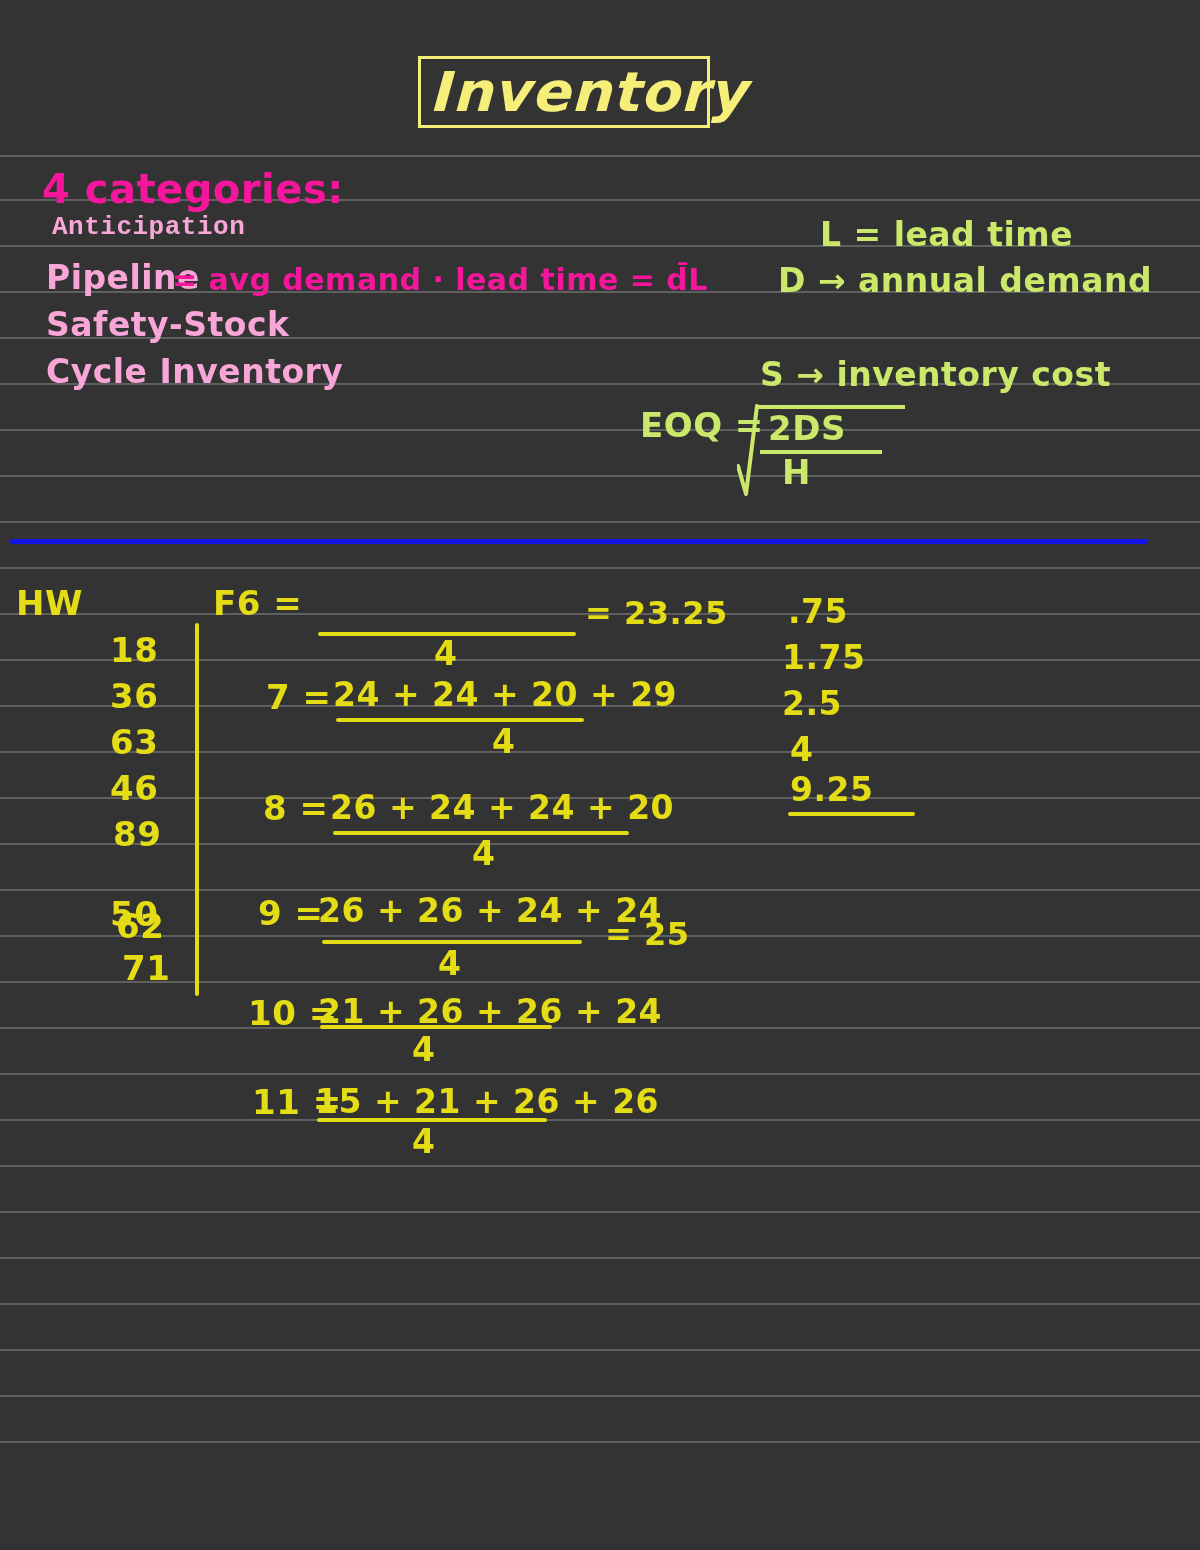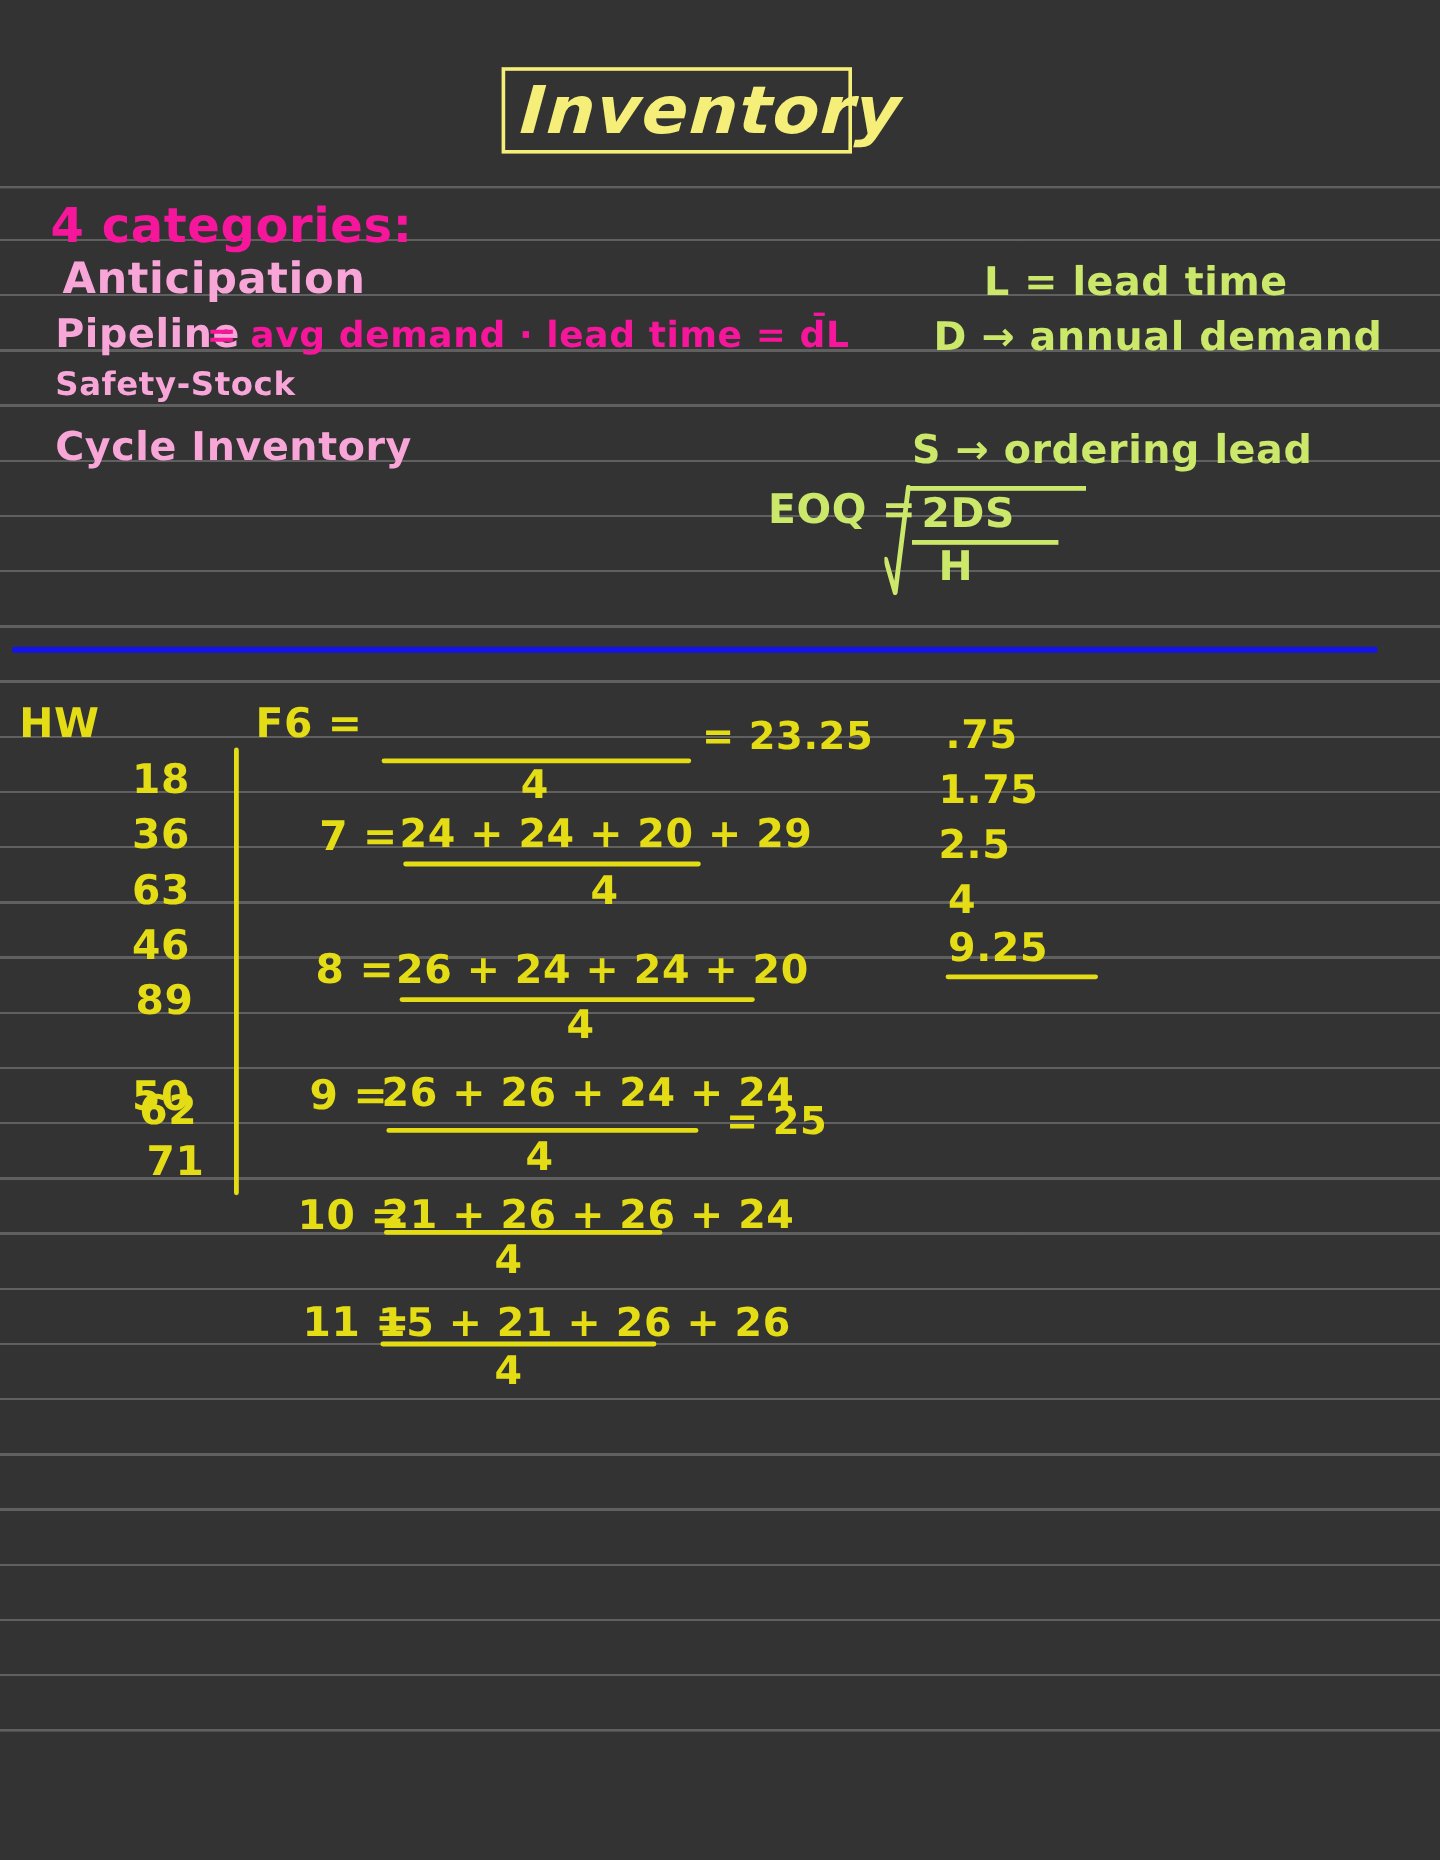--- a/index.html
+++ b/index.html
@@ -66,24 +66,24 @@
     top: 62px;
     font-size: 55px;
     line-height: 60px;
     font-style: italic;
     letter-spacing: 1px;
     transform: skewX(-4deg) scale(1.03, 1.0);
   }
 
   
   .cat-head { left: 42px;  top: 166px; font-size: 40px; }
-  .cat-1    { left: 52px;  top: 212px; font-size: 36px; }
+  .cat-1    { left: 52px;  top: 212px; font-size: 26px; font-family: Liberation Mono, monospace; }
   .cat-2a   { left: 46px;  top: 258px; font-size: 33px; }
   .cat-2b   { left: 172px; top: 262px; font-size: 30px; }
-  .cat-3    { left: 46px;  top: 305px; font-size: 27px; }
+  .cat-3    { left: 46px;  top: 305px; font-size: 33px; }
   .cat-4    { left: 46px;  top: 352px; font-size: 33px; }
 
   
   .lg { font-size: 33px; }
   .lg1 { left: 812px; top: 168px; }
   .lg2 { left: 820px; top: 215px; }
   .lg3 { left: 778px; top: 261px; }
   .lg4 { left: 760px; top: 308px; }
   .lg5 { left: 760px; top: 355px; }
 
@@ -161,21 +161,21 @@
 
   <div class="hw cat-head ink-hotpink">4 categories:</div>
   <div class="hw cat-1 ink-pink">Anticipation</div>
   <div class="hw cat-2a ink-pink">Pipeline</div>
   <div class="hw cat-2b ink-hotpink">= avg demand · lead time = d̄L</div>
   <div class="hw cat-3 ink-pink">Safety-Stock</div>
   <div class="hw cat-4 ink-pink">Cycle Inventory</div>
 
   <div class="hw lg lg2 ink-green">L = lead time</div>
   <div class="hw lg lg3 ink-green">D → annual demand</div>
-  <div class="hw lg lg5 ink-green">S → ordering lead</div>
+  <div class="hw lg lg5 ink-green">S → inventory cost</div>
 
   <div class="hw eoq-label ink-green">EOQ =</div>
   <svg class="eoq-radical" viewBox="0 0 22 92">
     <path d="M1 62 L9 90 L20 2" stroke="#cbe86b" stroke-width="4" fill="none" stroke-linecap="round" stroke-linejoin="round"></path>
   </svg>
   <div class="eoq-vinc"></div>
   <div class="hw eoq-num ink-green">2DS</div>
   <div class="eoq-bar"></div>
   <div class="hw eoq-den ink-green">H</div>
 

